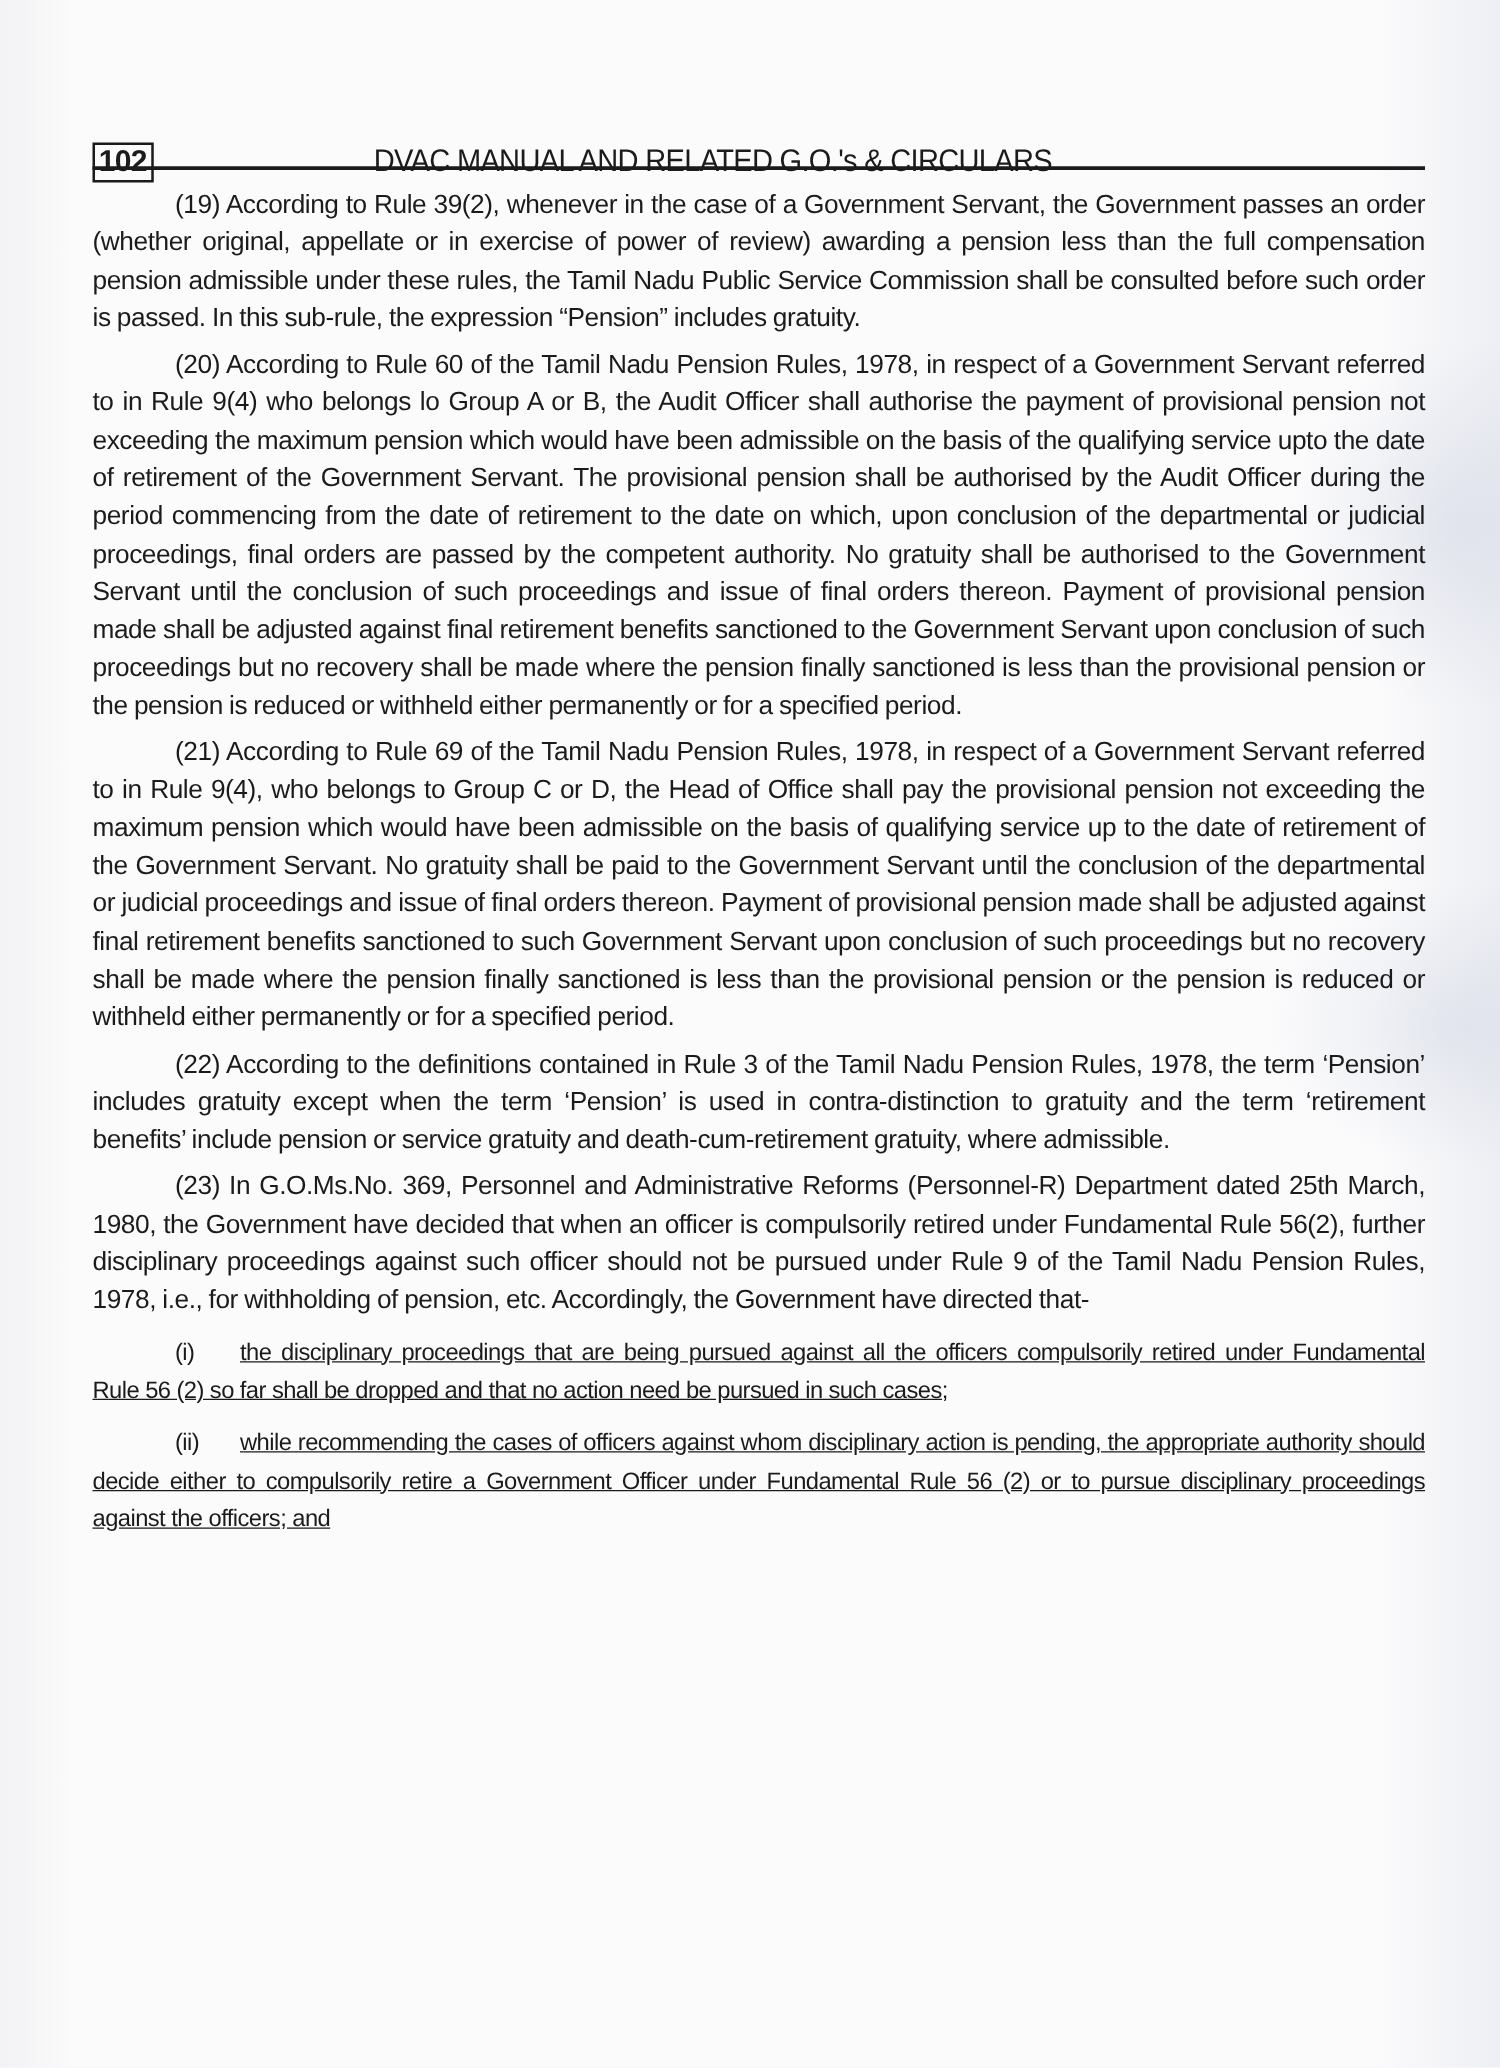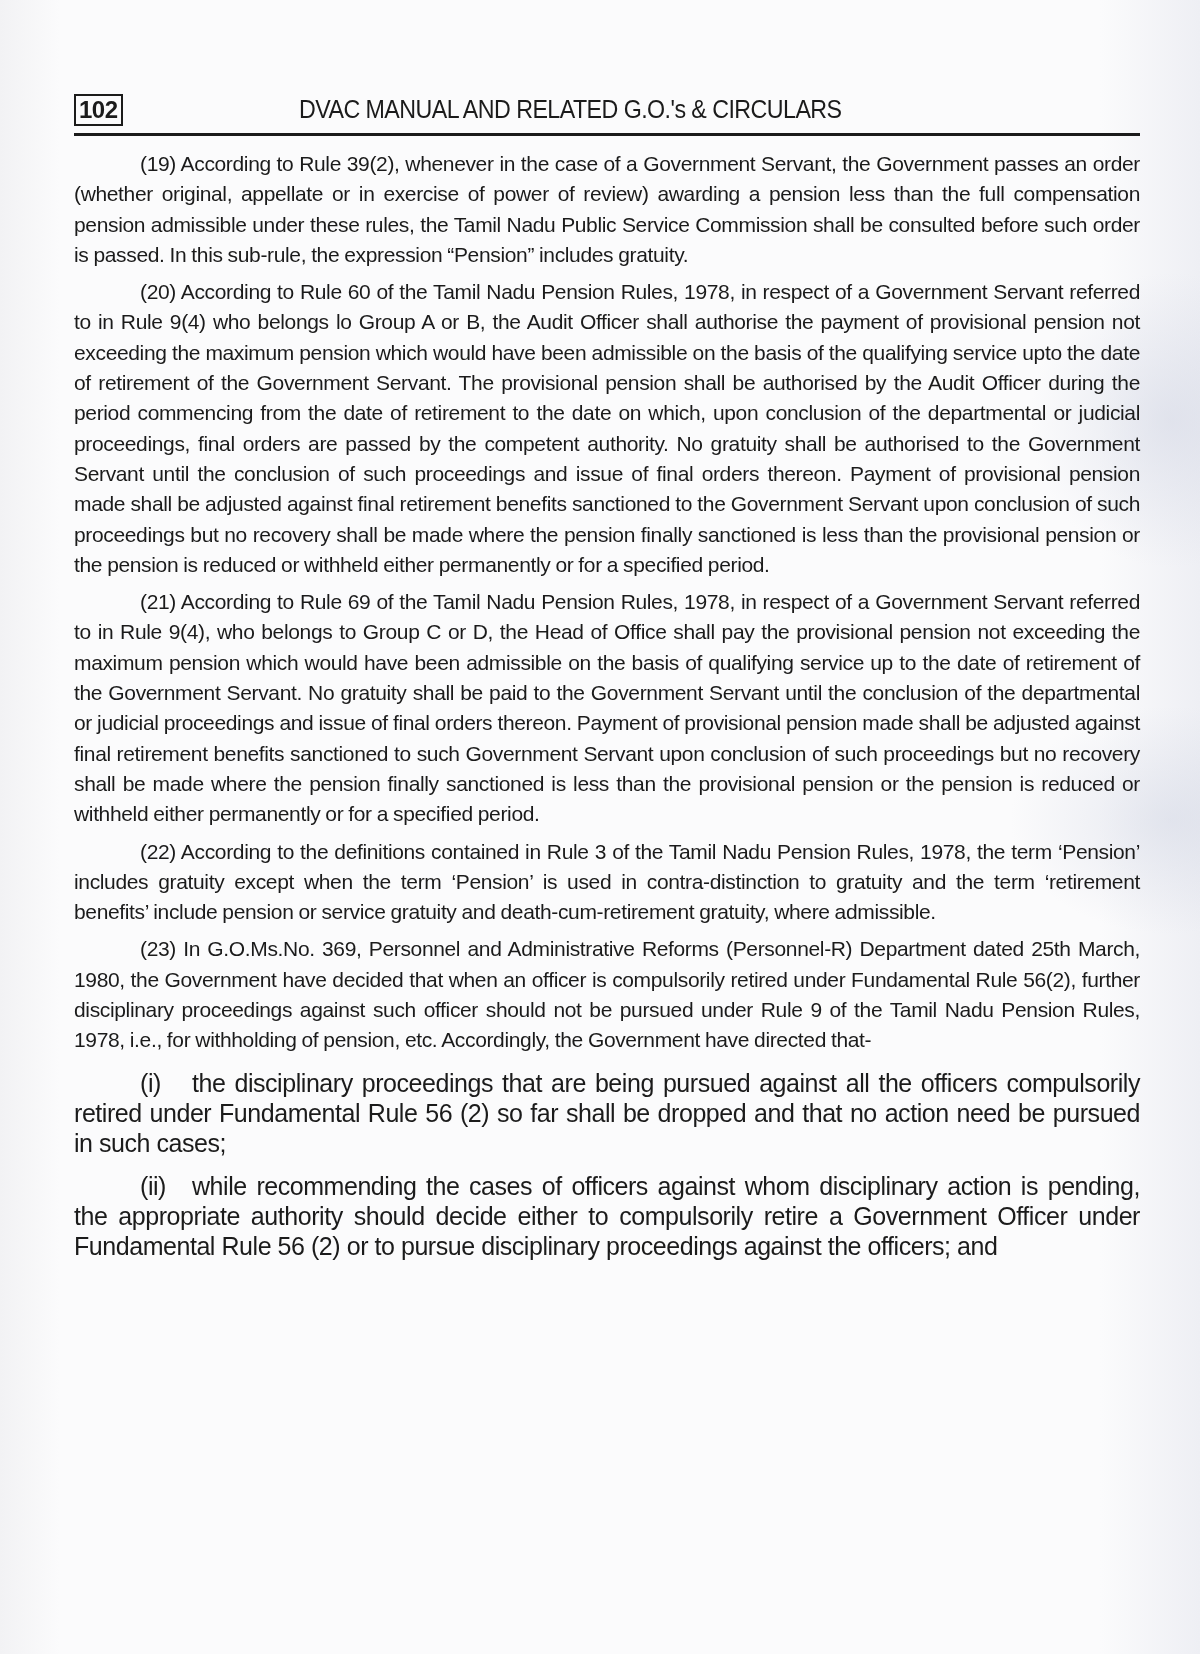--- a/index.html
+++ b/index.html
@@ -20,21 +20,21 @@
       left: 0; top: 0;
       width: 1200px; height: 1654px;
       background:
         radial-gradient(ellipse at 1170px 420px, rgba(210,214,228,0.55) 0px, rgba(247,247,249,0) 140px),
         radial-gradient(ellipse at 1170px 820px, rgba(205,210,225,0.45) 0px, rgba(247,247,249,0) 160px),
         linear-gradient(to right, #f2f2f4 0px, #fbfbfc 60px, #fbfbfc 1100px, #eeeff4 1200px);
     }
     .header {
       position: absolute;
       left: 74px;
-      top: 92px;
+      top: 112px;
       width: 1066px;
       height: 40px;
     }
     .page-number {
       position: absolute;
       left: 0;
       top: 2px;
       border: 2px solid #1b1b1b;
       padding: 0 3px;
       font-size: 24px;
@@ -71,25 +71,26 @@
       margin: 0 0 7px 0;
       font-size: 21px;
       line-height: 30.3px;
       text-align: justify;
       text-indent: 66px;
       letter-spacing: -0.35px;
       word-spacing: -0.5px;
     }
     .sub-item {
       margin: 12px 0 7px 0;
-      font-size: 25px;
+      font-size: 19px;
       line-height: 30.3px;
       text-align: justify;
       text-indent: 66px;
       letter-spacing: -0.45px;
+      text-decoration: underline;
     }
     .sub-item .marker {
       display: inline-block;
       width: 52px;
       text-indent: 0;
     }
   </style>
 </head>
 <body>
 

